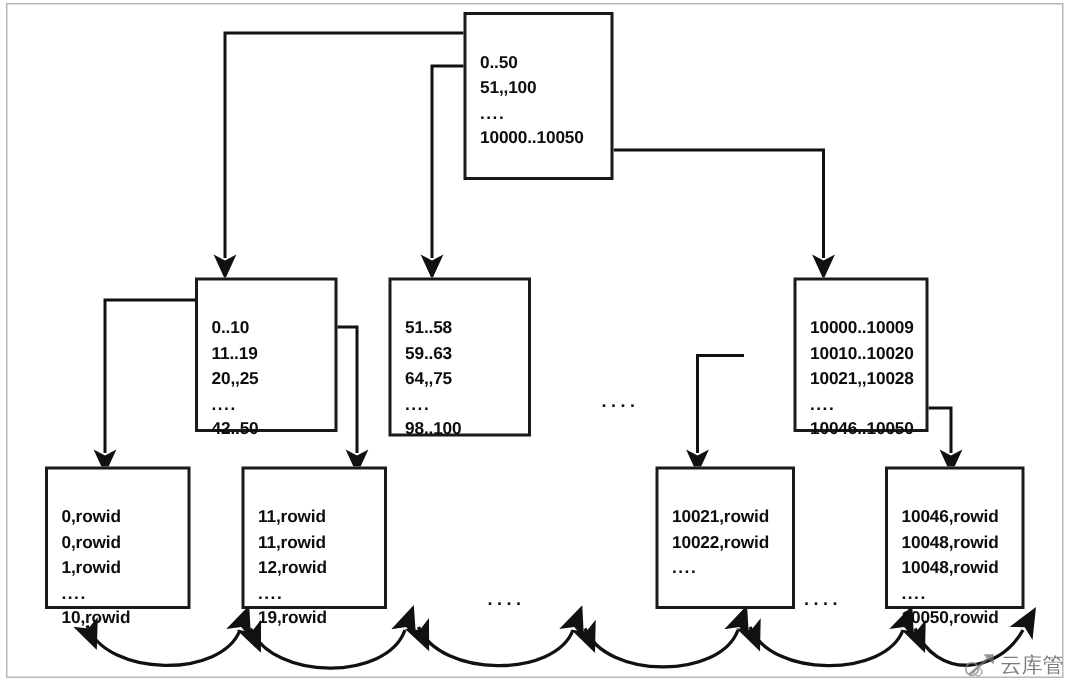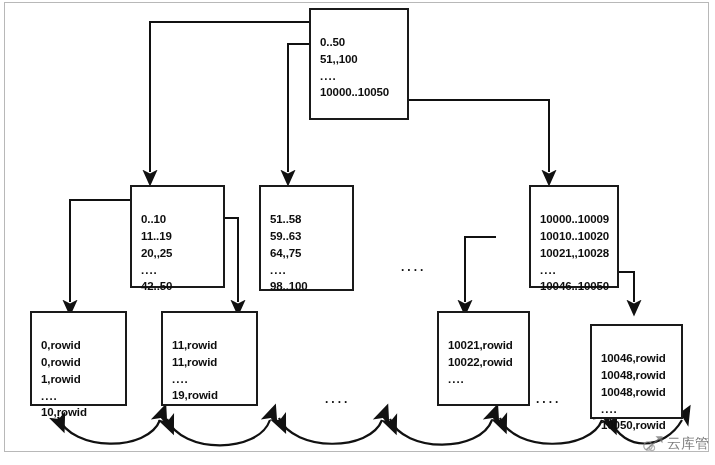--- a/index.html
+++ b/index.html
@@ -160,31 +160,32 @@
     <div class="row">0,rowid</div>
     <div class="row">0,rowid</div>
     <div class="row">1,rowid</div>
     <div class="row ell">....</div>
     <div class="row">10,rowid</div>
   </div>
 
   <div class="node leaf" id="leaf-node-2" style="left:161px; top:311px; width:97px; height:95px;">
     <div class="row">11,rowid</div>
     <div class="row">11,rowid</div>
+    <div class="row">12,rowid</div>
     <div class="row ell">....</div>
     <div class="row">19,rowid</div>
   </div>
 
   <div class="node leaf" id="leaf-node-3" style="left:415px; top:311px; width:93px; height:95px;margin-left:22px;">
     <div class="row">10021,rowid</div>
     <div class="row">10022,rowid</div>
     <div class="row ell">....</div>
   </div>
 
-  <div class="node leaf" id="leaf-node-4" style="left:590px; top:311px; width:93px; height:95px;margin-top:13px;">
+  <div class="node leaf" id="leaf-node-4" style="left:590px; top:311px; width:93px; height:95px;">
     <div class="row">10046,rowid</div>
     <div class="row">10048,rowid</div>
     <div class="row">10048,rowid</div>
     <div class="row ell">....</div>
     <div class="row">10050,rowid</div>
   </div>
 
   <div class="dots" style="left:325px; top:392px;">....</div>
   <div class="dots" style="left:536px; top:392px;">....</div>
 

